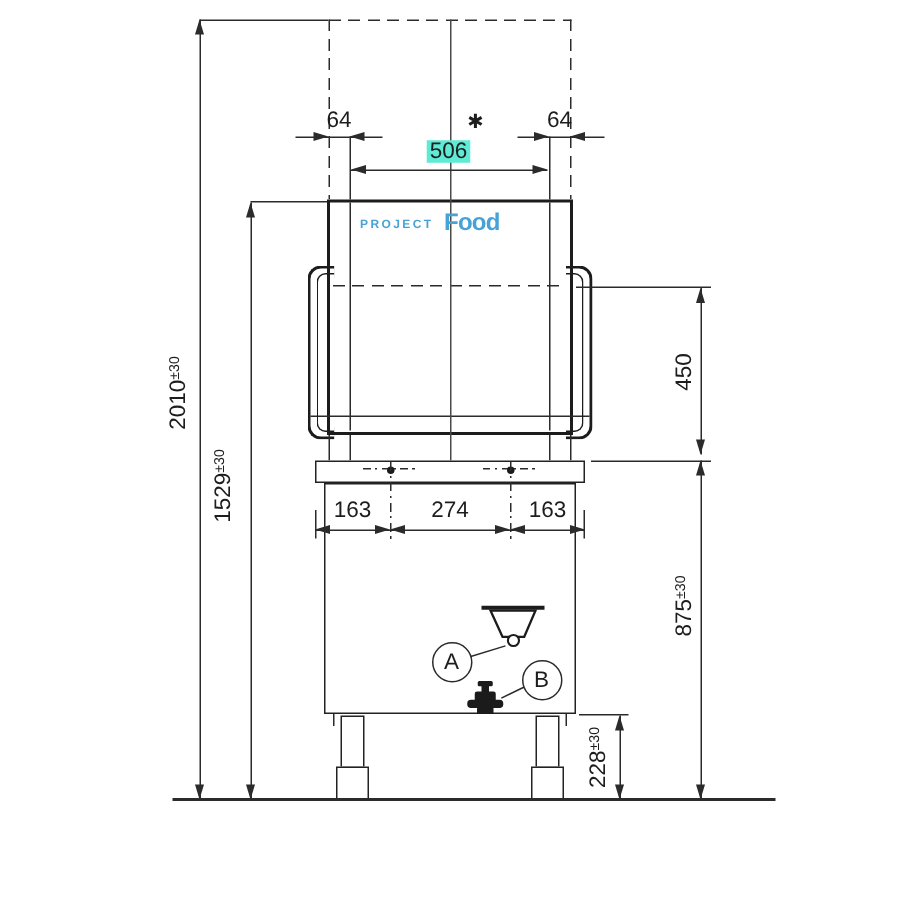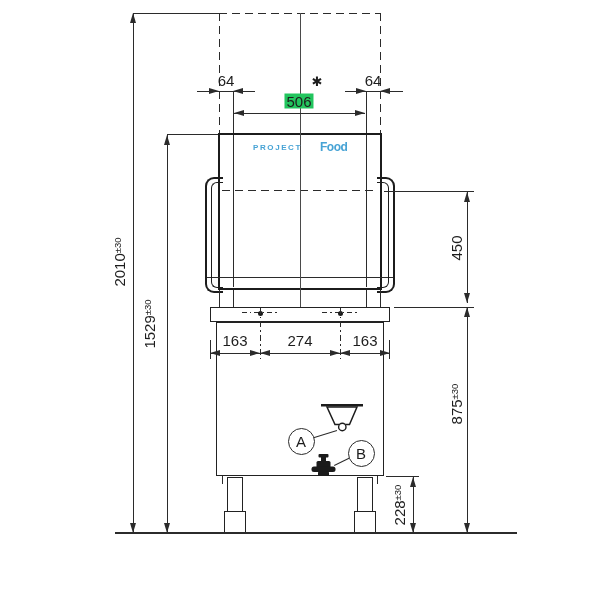--- a/index.html
+++ b/index.html
@@ -17,40 +17,40 @@
   .aU,.aD,.aL,.aR{position:absolute;width:0;height:0;}
   .aU{border-left:3px solid transparent;border-right:3px solid transparent;border-bottom:10px solid #2b2b2b;}
   .aD{border-left:3px solid transparent;border-right:3px solid transparent;border-top:10px solid #2b2b2b;}
   .aL{border-top:3px solid transparent;border-bottom:3px solid transparent;border-right:10px solid #2b2b2b;}
   .aR{border-top:3px solid transparent;border-bottom:3px solid transparent;border-left:10px solid #2b2b2b;}
   
   .box{position:absolute;border:1.5px solid #222;background:#fff;box-sizing:border-box;}
   .hood{border-width:2.5px;border-color:#1c1c1c;}
   
   .lab{position:absolute;font-size:15px;line-height:1;white-space:nowrap;
-       transform:translate(-50%,-50%);background:#22c55e;padding:0 2px;}
+       transform:translate(-50%,-50%);background:#5eead4;padding:0 2px;}
   .labnb{background:transparent;}
   .vlab{position:absolute;font-size:15px;line-height:1;white-space:nowrap;
         transform:translate(-50%,-50%) rotate(-90deg);}
   .tol{font-size:9.5px;vertical-align:4px;letter-spacing:0;}
   .star{font-size:13px;}
   
   .callout{position:absolute;width:25px;height:25px;border:1.6px solid #2b2b2b;border-radius:50%;
            background:#fff;display:flex;align-items:center;justify-content:center;
            font-size:15px;z-index:6;}
   .leader{position:absolute;height:1.2px;background:#2b2b2b;transform-origin:0 0;z-index:5;}
   
   .handleL{position:absolute;border:2px solid #1c1c1c;border-right:none;border-radius:9px 0 0 9px;background:transparent;box-sizing:border-box;}
   .handleLi{position:absolute;border:1.3px solid #1c1c1c;border-right:none;border-radius:6px 0 0 6px;background:transparent;box-sizing:border-box;}
   .handleR{position:absolute;border:2px solid #1c1c1c;border-left:none;border-radius:0 9px 9px 0;background:transparent;box-sizing:border-box;}
   .handleRi{position:absolute;border:1.3px solid #1c1c1c;border-left:none;border-radius:0 6px 6px 0;background:transparent;box-sizing:border-box;}
   
-  .logo{position:absolute;left:253px;top:140px;display:flex;align-items:center;z-index:4;}
+  .logo{position:absolute;left:240px;top:140px;display:flex;align-items:center;z-index:4;}
   .logo .p{font-size:8px;font-weight:bold;letter-spacing:1.6px;color:#47a3d5;}
-  .logo .f{font-size:12px;font-weight:bold;color:#47a3d5;margin-left:18px;letter-spacing:-0.5px;}
+  .logo .f{font-size:16px;font-weight:bold;color:#47a3d5;margin-left:7px;letter-spacing:-0.5px;}
   .dot{position:absolute;width:5px;height:5px;border-radius:50%;background:#1b1b1b;}
   svg{position:absolute;z-index:5;}
 </style>
 </head>
 <body>
 
 <div class="board">
 
   <div class="dh" style="left:219px;top:13px;width:162px;"></div>
   <div class="dv" style="left:219px;top:13px;height:120px;"></div>

